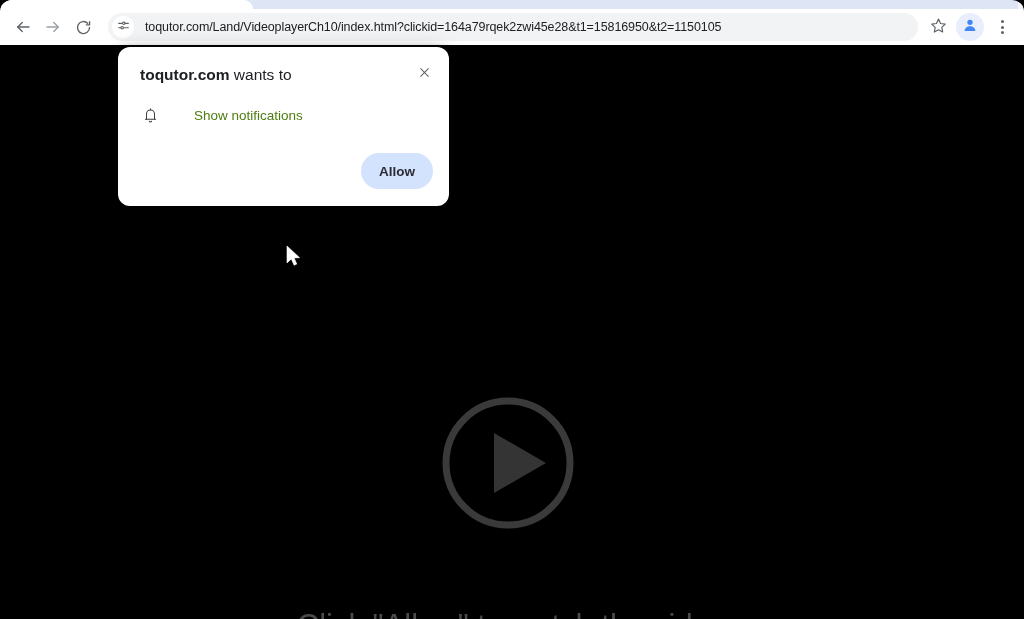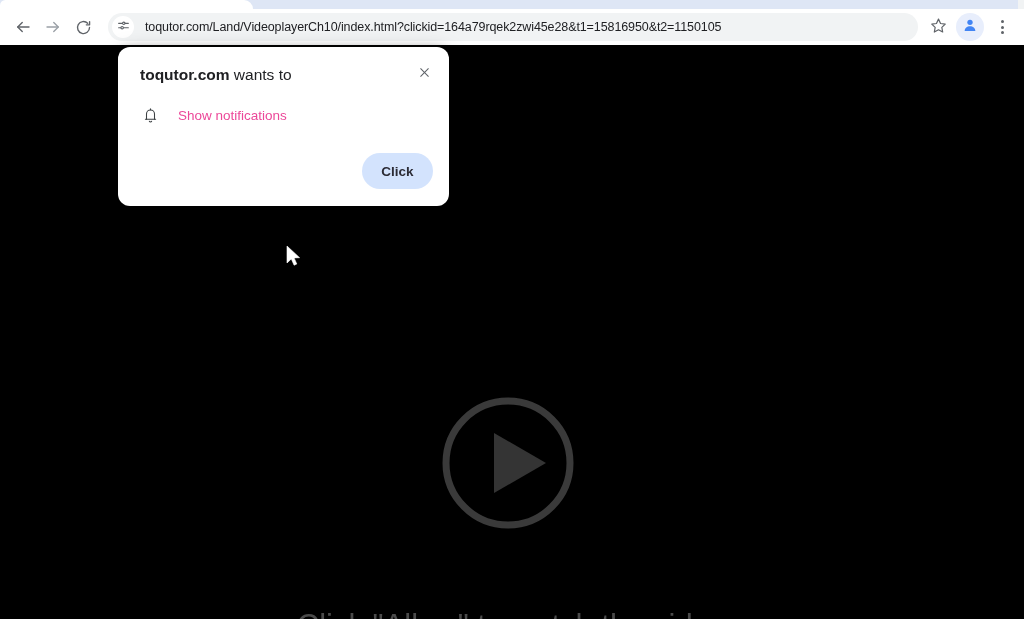--- a/index.html
+++ b/index.html
@@ -11,20 +11,21 @@
     font-family: "Liberation Sans", sans-serif;
     background: #000;
   }
 
   #screen {
     position: relative;
     width: 1024px;
     height: 619px;
     background: #000000;
     overflow: hidden;
+    border-radius: 12px;
   }
 
   
   .tabstrip {
     position: absolute;
     top: 0; left: 0;
     width: 1024px;
     height: 9px;
     background: #dee6f5;
   }
@@ -207,22 +208,22 @@
   .perm-row-icon {
     width: 20px;
     height: 20px;
     display: flex;
     align-items: center;
     justify-content: center;
     flex: 0 0 auto;
   }
   .perm-row-label {
     font-size: 13.5px;
-    color: #ec4899;
-    margin-left: 18px;
+    color: #4d7c0f;
+    margin-left: 34px;
   }
 
   .perm-actions {
     position: absolute;
     right: 16px;
     bottom: 17px;
     display: flex;
     gap: 11px;
   }
   .perm-btn {
@@ -365,21 +366,21 @@
           <path d="M12 2.2v1.6"></path>
           <path d="M5.6 19V10.5a6.4 6.4 0 0 1 12.8 0V19"></path>
           <line x1="3.8" y1="19" x2="20.2" y2="19"></line>
           <path d="M10.2 22.2a2 2 0 0 0 3.6 0"></path>
         </svg>
       </span>
       <span class="perm-row-label">Show notifications</span>
     </div>
 
     <div class="perm-actions">
-      <button class="perm-btn">Click</button>
+      <button class="perm-btn">Allow</button>
     </div>
   </div>
 
   <div class="cursor">
     <svg width="16" height="24" viewBox="0 0 16 24">
       <polygon points="1,1 1,18 5.3,13.9 8.1,20.2 10.8,19 8.1,12.9 13.6,12.7" fill="#ffffff" stroke="#ffffff" stroke-width="0.6" stroke-linejoin="round"></polygon>
     </svg>
   </div>
 
 </div>

